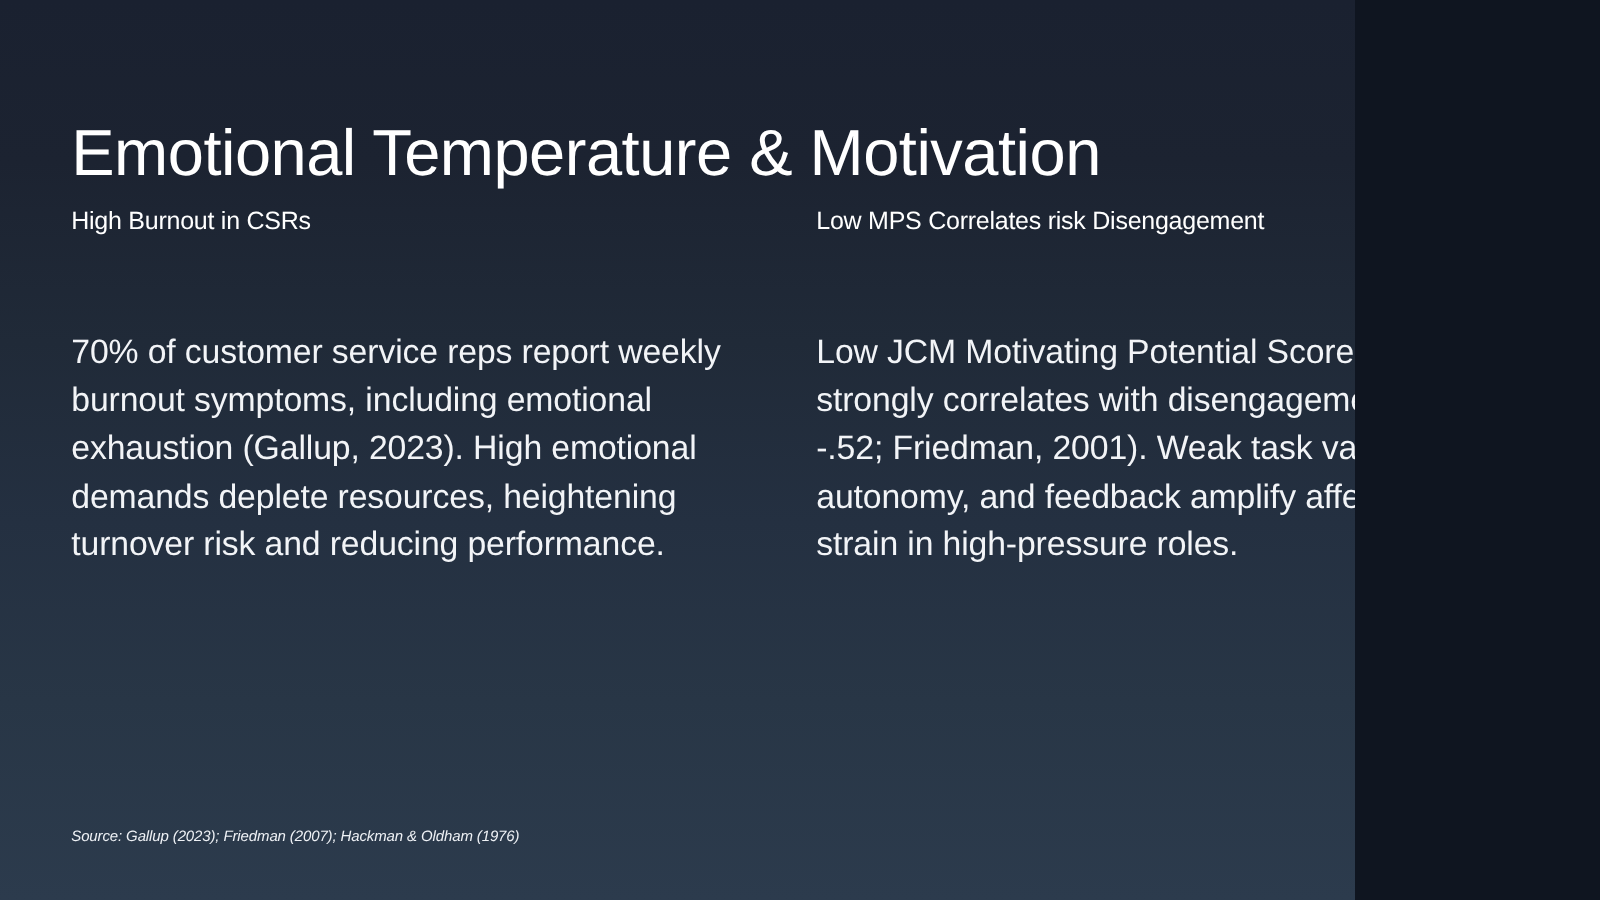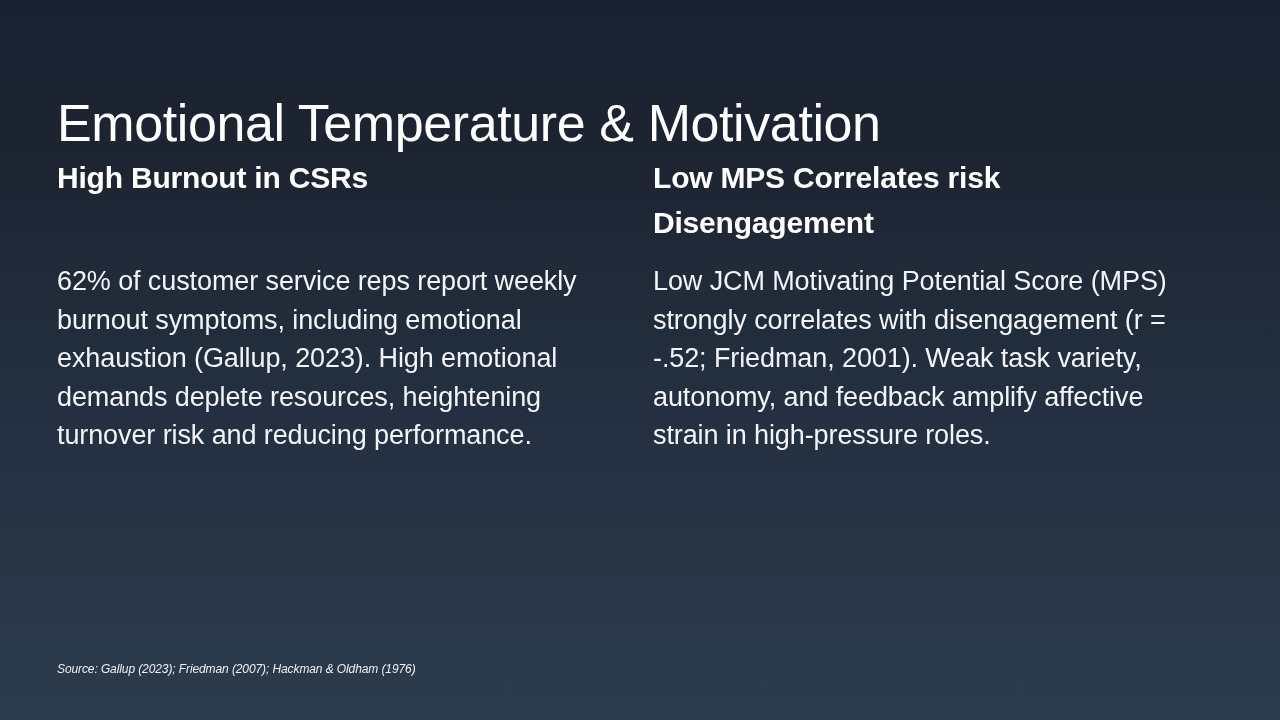--- a/index.html
+++ b/index.html
@@ -3,21 +3,21 @@
 <meta charset="utf-8">
 <style>
   html, body {
     margin: 0;
     padding: 0;
     background: #0f1520;
   }
 
   .slide {
     position: relative;
-    width: 1280px;
+    width: 1084px;
     height: 720px;
     overflow: hidden;
     background: linear-gradient(180deg,
         #1a2130 0%,
         #1c2331 18%,
         #202a38 38%,
         #243041 58%,
         #283646 78%,
         #2c3b4d 100%);
     font-family: "Liberation Sans", sans-serif;
@@ -49,22 +49,22 @@
 
   .column {
     width: 540px;
   }
 
   .column.left {
     margin-right: 56px;
   }
 
   .col-heading {
-    font-size: 30px;
-    font-weight: bold;
+    font-size: 20px;
+    font-weight: normal;
     line-height: 45px;
     letter-spacing: -0.2px;
     color: #ffffff;
     margin: 0;
     min-height: 90px;
   }
 
   .col-body {
     font-size: 27px;
     font-weight: 400;
@@ -92,21 +92,21 @@
 <body>
 
 <div class="slide">
 
   <h1 class="slide-title">Emotional Temperature &amp; Motivation</h1>
 
   <div class="columns">
 
     <div class="column left">
       <h2 class="col-heading">High Burnout in CSRs</h2>
-      <p class="col-body">62% of customer service reps report weekly burnout symptoms, including emotional exhaustion (Gallup, 2023). High emotional demands deplete resources, heightening turnover risk and reducing performance.</p>
+      <p class="col-body">70% of customer service reps report weekly burnout symptoms, including emotional exhaustion (Gallup, 2023). High emotional demands deplete resources, heightening turnover risk and reducing performance.</p>
     </div>
 
     <div class="column right">
       <h2 class="col-heading">Low MPS Correlates risk Disengagement</h2>
       <p class="col-body">Low JCM Motivating Potential Score (MPS) strongly correlates with disengagement (r = -.52; Friedman, 2001). Weak task variety, autonomy, and feedback amplify affective strain in high-pressure roles.</p>
     </div>
 
   </div>
 
   <div class="source-note">Source: Gallup (2023); Friedman (2007); Hackman &amp; Oldham (1976)</div>

